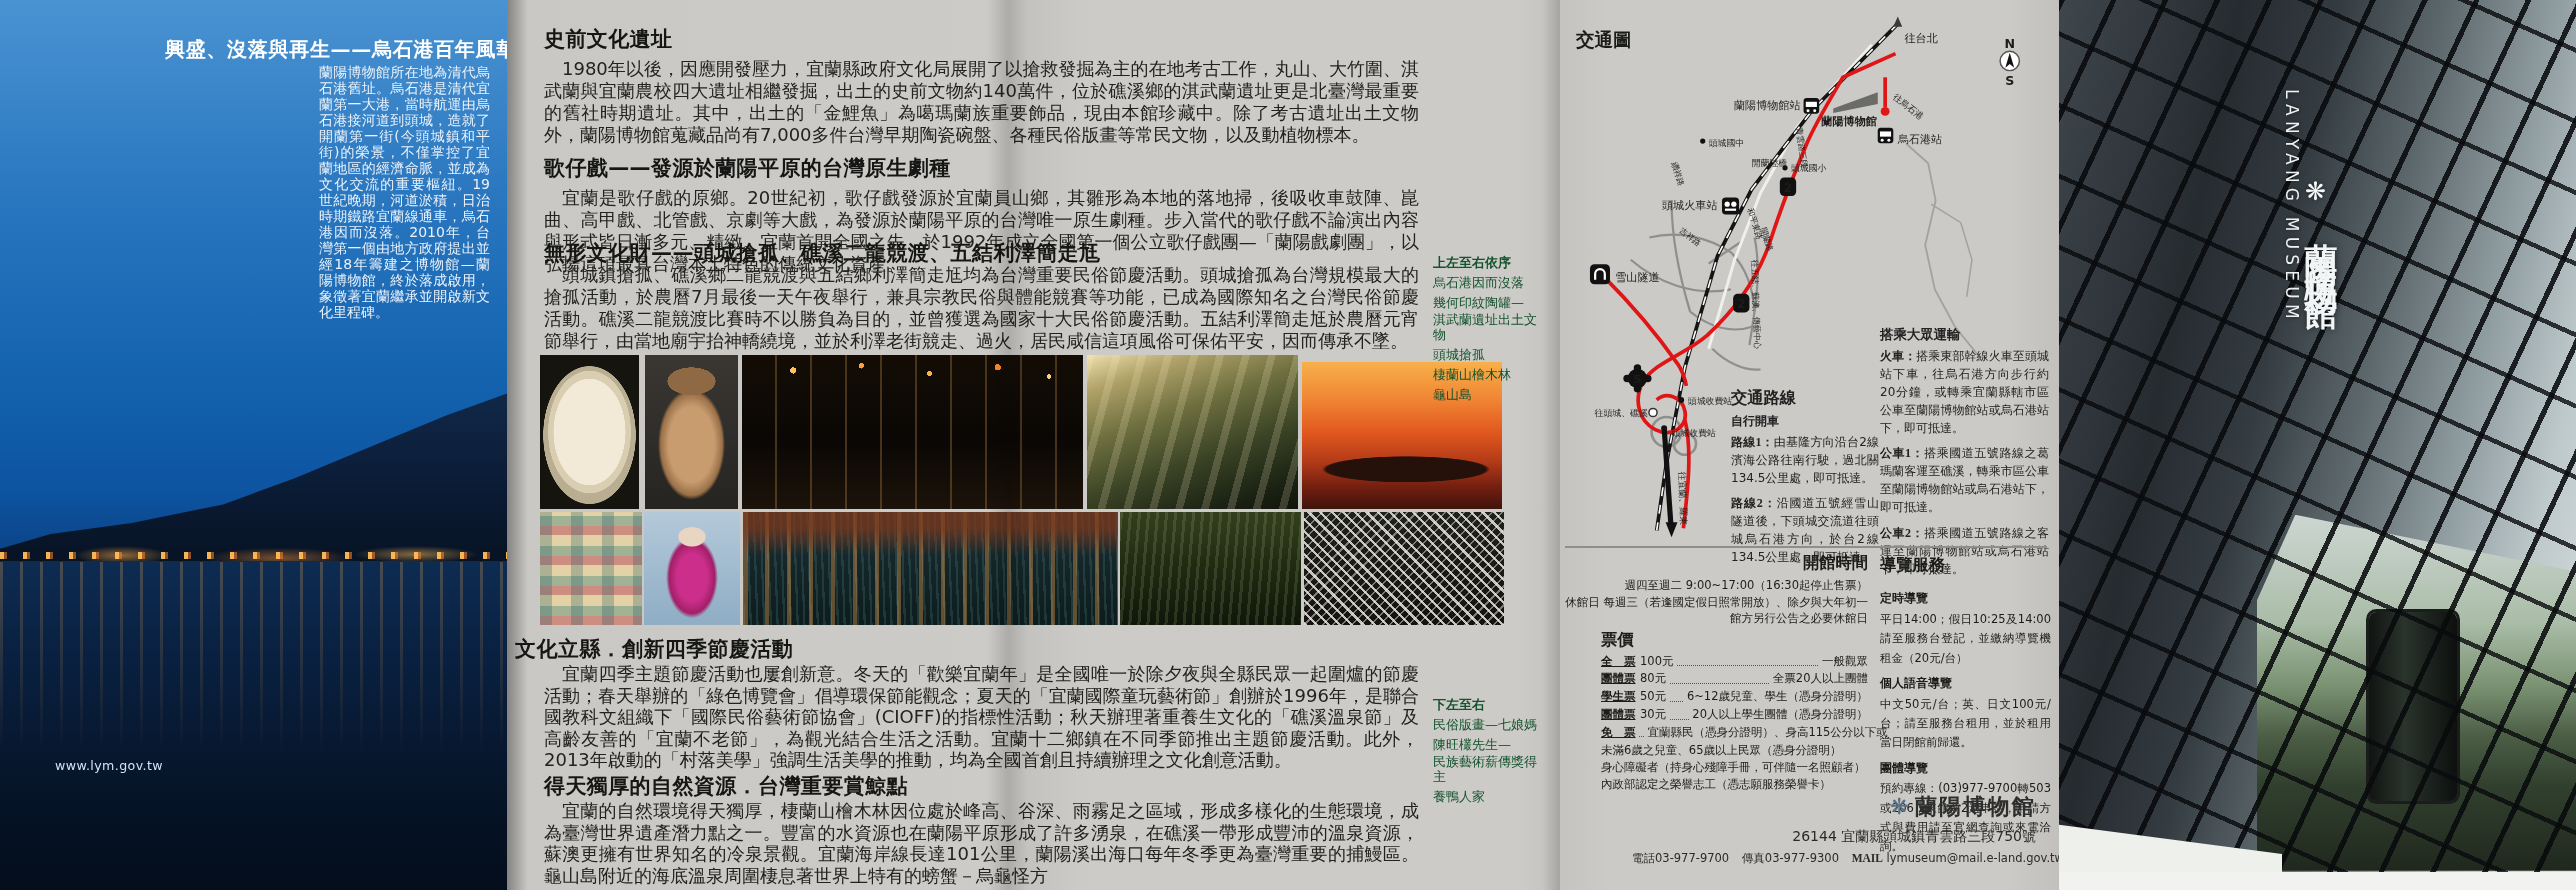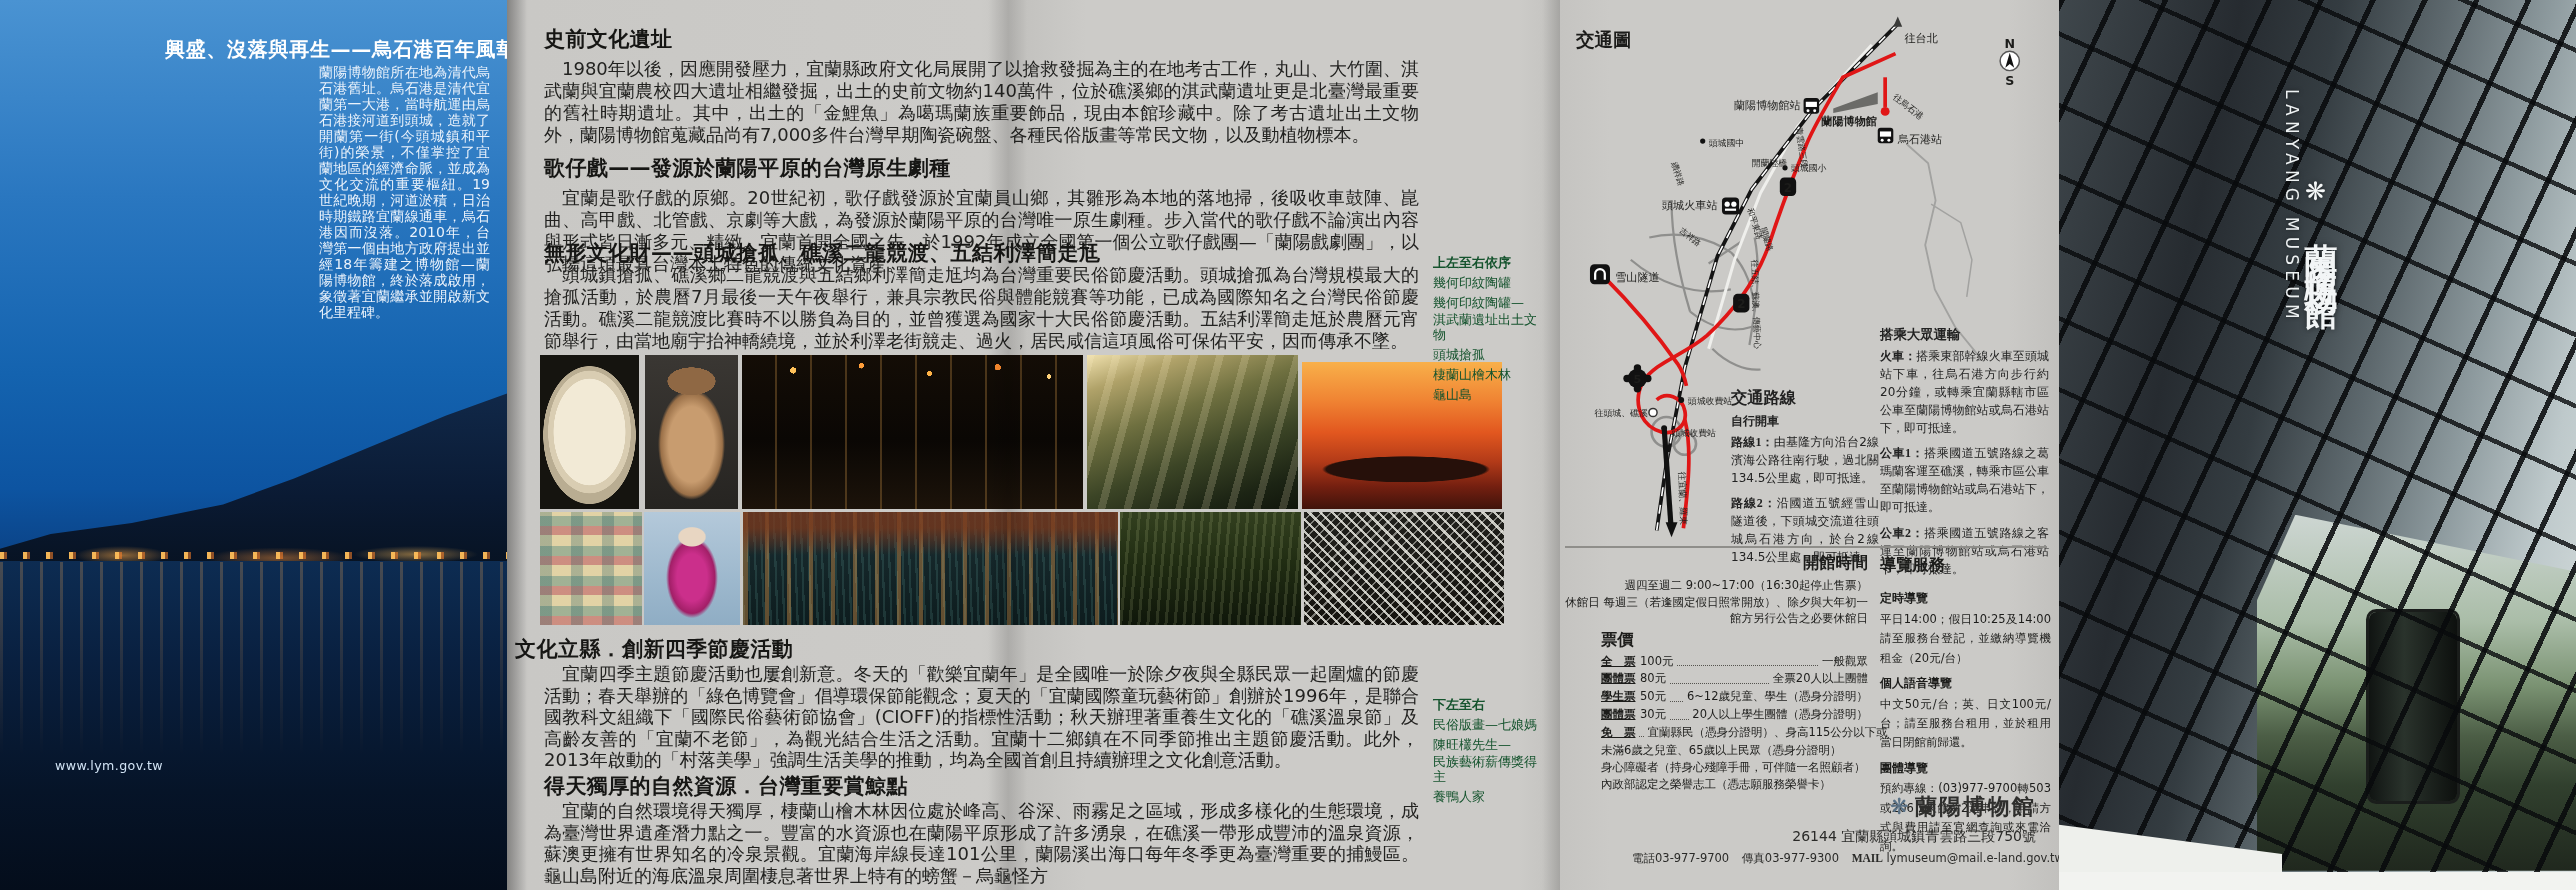--- a/index.html
+++ b/index.html
@@ -174,21 +174,21 @@
   <div class="ph ph-sunset" style="left:1302px;top:362px;width:200px;height:147px;"></div>
 
   <div class="ph ph-print" style="left:540px;top:512px;width:102px;height:113px;"></div>
   <div class="ph ph-costume" style="left:644px;top:512px;width:96px;height:113px;"></div>
   <div class="ph ph-crowd" style="left:743px;top:512px;width:375px;height:113px;"></div>
   <div class="ph ph-field" style="left:1120px;top:512px;width:181px;height:113px;"></div>
   <div class="ph ph-geese" style="left:1304px;top:512px;width:200px;height:113px;"></div>
 
   <div class="cap-block" style="left:1433px;top:255px;">
     <div class="cap-title">上左至右依序</div>
-    <div class="cap-line">幾何印紋陶罐</div>
+    <div class="cap-line">烏石港因而沒落</div>
     <div class="cap-line" style="margin-bottom:1.5px;">幾何印紋陶罐—</div>
     <div class="cap-line">淇武蘭遺址出土文物</div>
     <div class="cap-line">頭城搶孤</div>
     <div class="cap-line">棲蘭山檜木林</div>
     <div class="cap-line">龜山島</div>
   </div>
 
   <div class="bhead" style="left:515px;top:635px;">文化立縣．創新四季節慶活動</div>
   <div class="bpara" style="left:544px;top:663px;line-height:21.5px;">宜蘭四季主題節慶活動也屢創新意。冬天的「歡樂宜蘭年」是全國唯一於除夕夜與全縣民眾一起圍爐的節慶活動；春天舉辦的「綠色博覽會」倡導環保節能觀念；夏天的「宜蘭國際童玩藝術節」創辦於1996年，是聯合國教科文組織下「國際民俗藝術節協會」(CIOFF)的指標性活動；秋天辦理著重養生文化的「礁溪溫泉節」及高齡友善的「宜蘭不老節」，為觀光結合生活之活動。宜蘭十二鄉鎮在不同季節推出主題節慶活動。此外，2013年啟動的「村落美學」強調生活美學的推動，均為全國首創且持續辦理之文化創意活動。</div>
 

